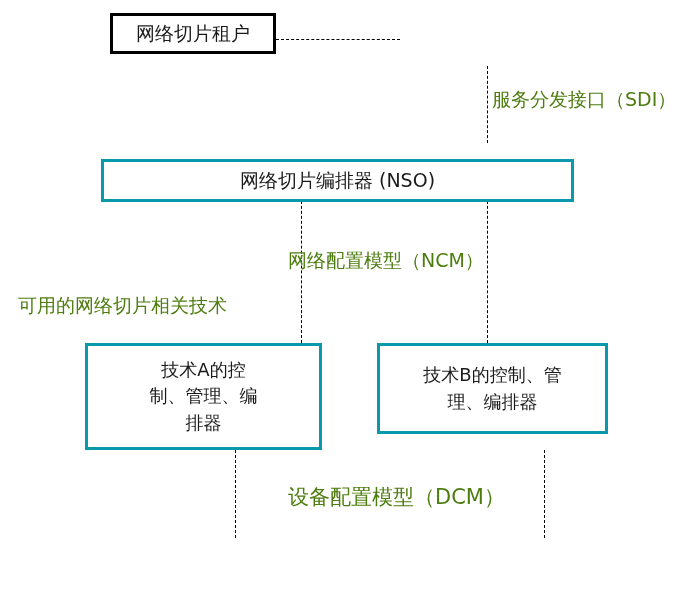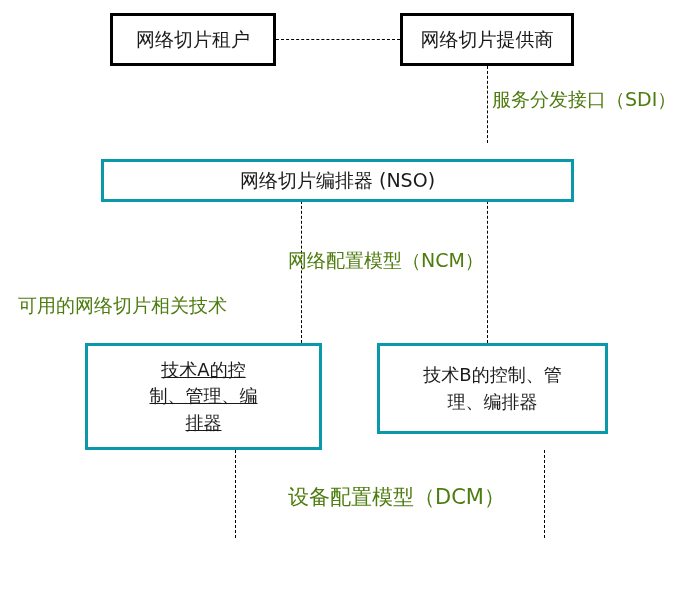--- a/index.html
+++ b/index.html
@@ -71,40 +71,37 @@
   <div class="vline" style="left:487px; top:66px; height:77px;"></div>
 
   <div class="vline" style="left:301px; top:186px; height:157px;"></div>
 
   <div class="vline" style="left:487px; top:186px; height:157px;"></div>
 
   <div class="vline" style="left:235px; top:450px; height:88px;"></div>
 
   <div class="vline" style="left:544px; top:450px; height:88px;"></div>
 
-  <div class="box box-black" style="left:110px; top:13px; width:166px; height:53px; font-size:19px;">
+  <div class="box box-black" style="left:110px; top:13px; width:166px; height:41px; font-size:19px;">
     <span class="label">网络切片租户</span>
   </div>
 
-  <div class="box box-black" style="left:400px; top:13px; width:174px; height:53px; font-size:19px;">
-    <span class="label">网络切片提供商</span>
-  </div>
 
   <div class="text" style="left:492px; top:87px; font-size:19px;">服务分发接口（SDI）</div>
 
   <div class="box box-teal" style="left:101px; top:159px; width:473px; height:43px; font-size:19px;">
     <span class="label">网络切片编排器 (NSO)</span>
   </div>
 
   <div class="text" style="left:18px; top:293px; font-size:19px;">可用的网络切片相关技术</div>
 
   <div class="text" style="left:288px; top:248px; font-size:19px;">网络配置模型（NCM）</div>
 
   <div class="box box-teal" style="left:85px; top:343px; width:237px; height:107px; font-size:18px;">
-    <span class="label" style="padding:0 56px;text-decoration:underline;">技术A的控制、管理、编排器</span>
+    <span class="label" style="padding:0 56px;">技术A的控制、管理、编排器</span>
   </div>
 
   <div class="box box-teal" style="left:377px; top:343px; width:231px; height:91px; font-size:18px;">
     <span class="label" style="padding:0 33px;">技术B的控制、管理、编排器</span>
   </div>
 
   <div class="text" style="left:288px; top:483px; font-size:21px;">设备配置模型（DCM）</div>
 
 
 </div>

